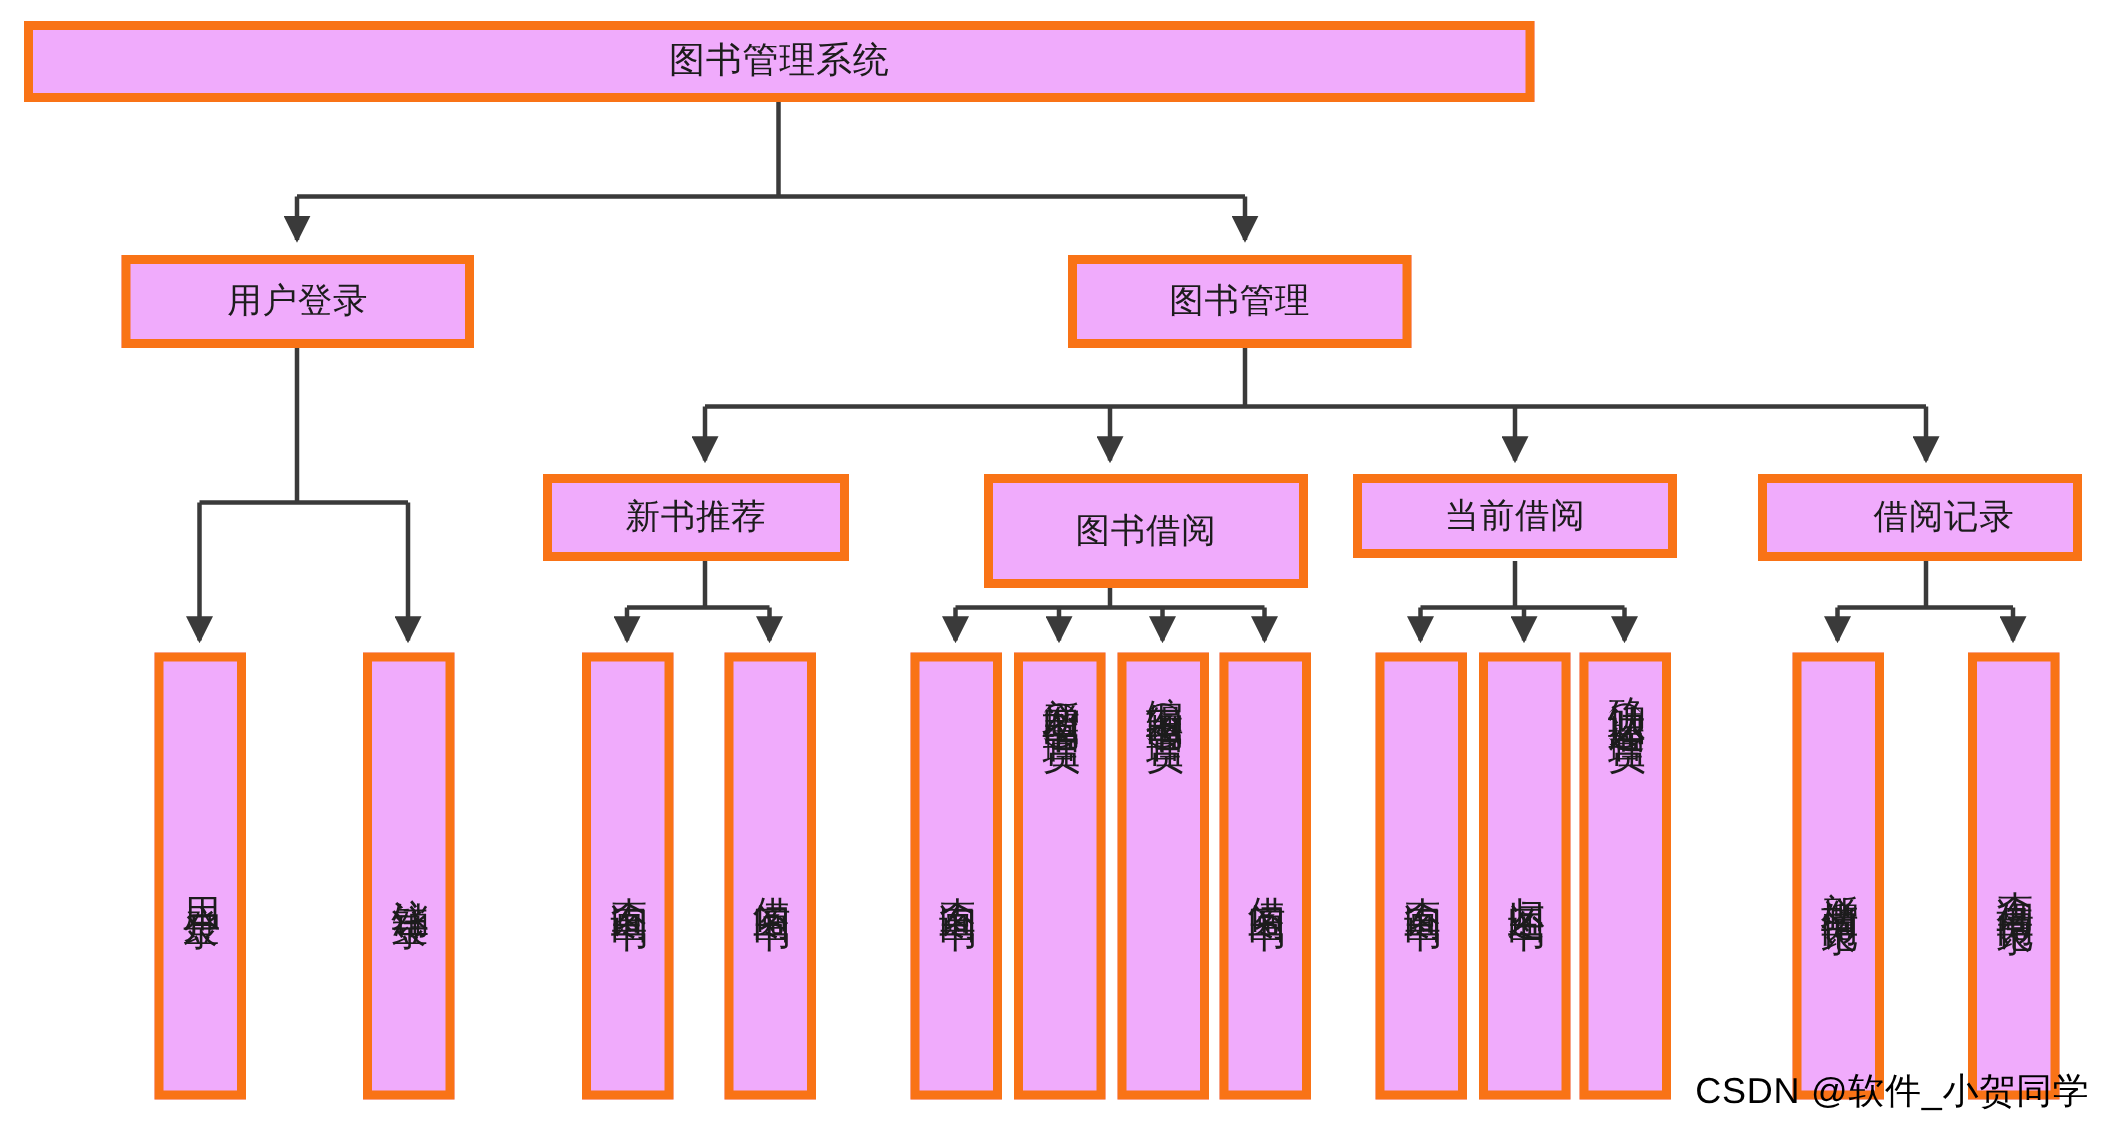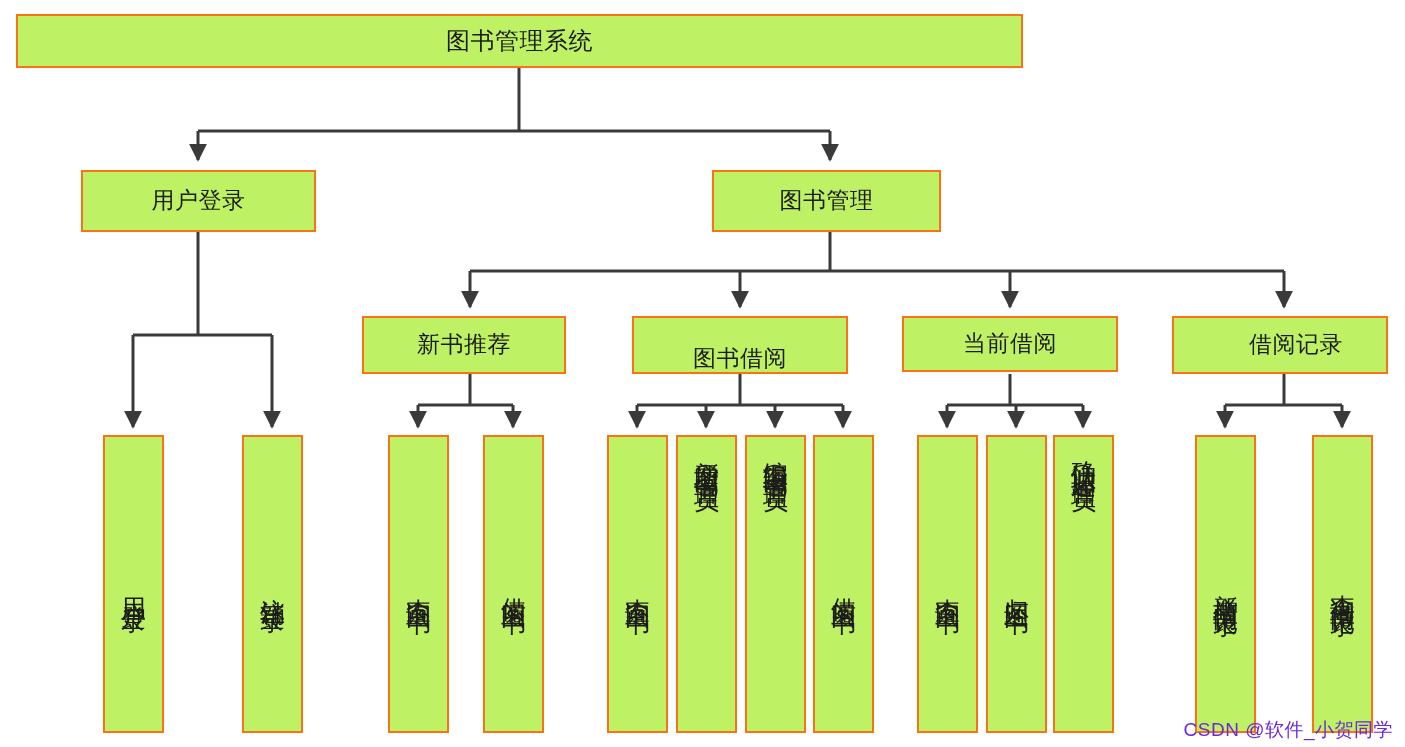--- a/index.html
+++ b/index.html
@@ -22,22 +22,22 @@
   svg.diagram {
     position: absolute;
     top: 0;
     left: 0;
     width: 1405px;
     height: 747px;
   }
   .node-box {
     position: absolute;
     box-sizing: border-box;
-    background: #bef264;
-    border: 2px solid #f97316;
+    background: #f0abfc;
+    border: 6px solid #f97316;
     display: flex;
     align-items: center;
     justify-content: center;
     overflow: hidden;
   }
   .node-label {
     color: #1c1c1c;
     text-align: center;
     line-height: 1.12;
     letter-spacing: 0.5px;
@@ -63,22 +63,22 @@
     display: block;
     margin: 0 auto;
   }
   .vert.center-v {
     align-items: center;
   }
   .watermark {
     position: absolute;
     right: 12px;
     bottom: 4px;
-    font-size: 19px;
-    color: #6d28d9;
+    font-size: 24px;
+    color: #000000;
     letter-spacing: 0.5px;
     white-space: nowrap;
     pointer-events: none;
   }
 </style>
 </head>
 <body>
 
 <div id="diagram-root">
 
@@ -139,21 +139,21 @@
   <div class="node-box horiz" style="left:81px; top:170px; width:235px; height:62px;">
     <span class="node-label">用户登录</span>
   </div>
   <div class="node-box horiz" style="left:712px; top:170px; width:229px; height:62px;">
     <span class="node-label">图书管理</span>
   </div>
 
   <div class="node-box horiz" style="left:362px; top:316px; width:204px; height:58px;">
     <span class="node-label">新书推荐</span>
   </div>
-  <div class="node-box horiz" style="left:632px; top:316px; width:216px; height:58px;align-items:flex-end;">
+  <div class="node-box horiz" style="left:656px; top:316px; width:216px; height:76px;">
     <span class="node-label">图书借阅</span>
   </div>
   <div class="node-box horiz" style="left:902px; top:316px; width:216px; height:56px;">
     <span class="node-label">当前借阅</span>
   </div>
   <div class="node-box horiz" style="left:1172px; top:316px; width:216px; height:58px;padding-left:32px;">
     <span class="node-label">借阅记录</span>
   </div>
 
   <div class="node-box vert center-v" style="left:103px; top:435px; width:61px; height:298px;">

